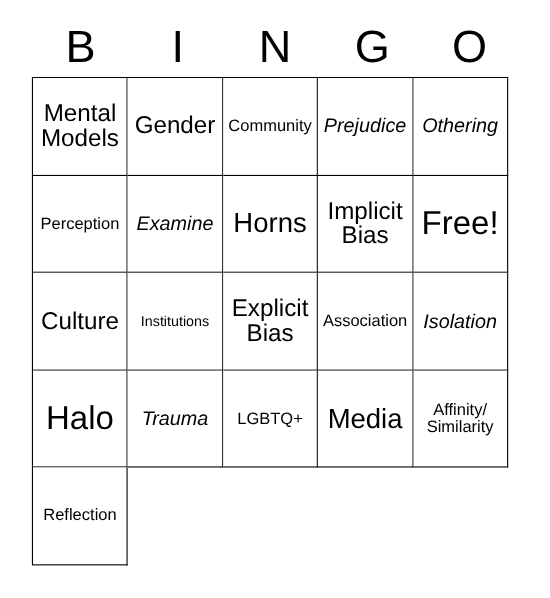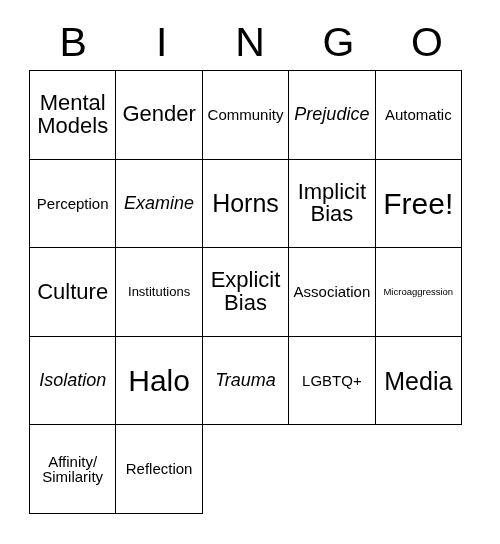--- a/index.html
+++ b/index.html
@@ -110,22 +110,22 @@
     <div class="cell fs-lg">
         <span class="cell-text">Gender</span>
       </div>
     <div class="cell fs-sm">
         <span class="cell-text">Community</span>
       </div>
     <div class="cell fs-md">
         <span class="cell-text">Prejudice</span>
       </div>
 
-    <div class="cell fs-sm">
-        <span class="cell-text">Automatic</span>
+    <div class="cell fs-md">
+        <span class="cell-text">Othering</span>
       </div>
     <div class="cell fs-sm">
         <span class="cell-text">Perception</span>
       </div>
     <div class="cell fs-md">
         <span class="cell-text">Examine</span>
       </div>
 
     <div class="cell fs-xl">
         <span class="cell-text">Horns</span>
@@ -144,23 +144,20 @@
         <span class="cell-text">Institutions</span>
       </div>
 
     <div class="cell fs-lg">
         <span class="cell-text">Explicit
 Bias</span>
       </div>
     <div class="cell fs-sm">
         <span class="cell-text">Association</span>
       </div>
-    <div class="cell fs-xxs">
-        <span class="cell-text">Microaggression</span>
-      </div>
     <div class="cell fs-md">
         <span class="cell-text">Isolation</span>
       </div>
     <div class="cell fs-xxl">
         <span class="cell-text">Halo</span>
       </div>
 
     <div class="cell fs-md">
         <span class="cell-text">Trauma</span>
       </div>

